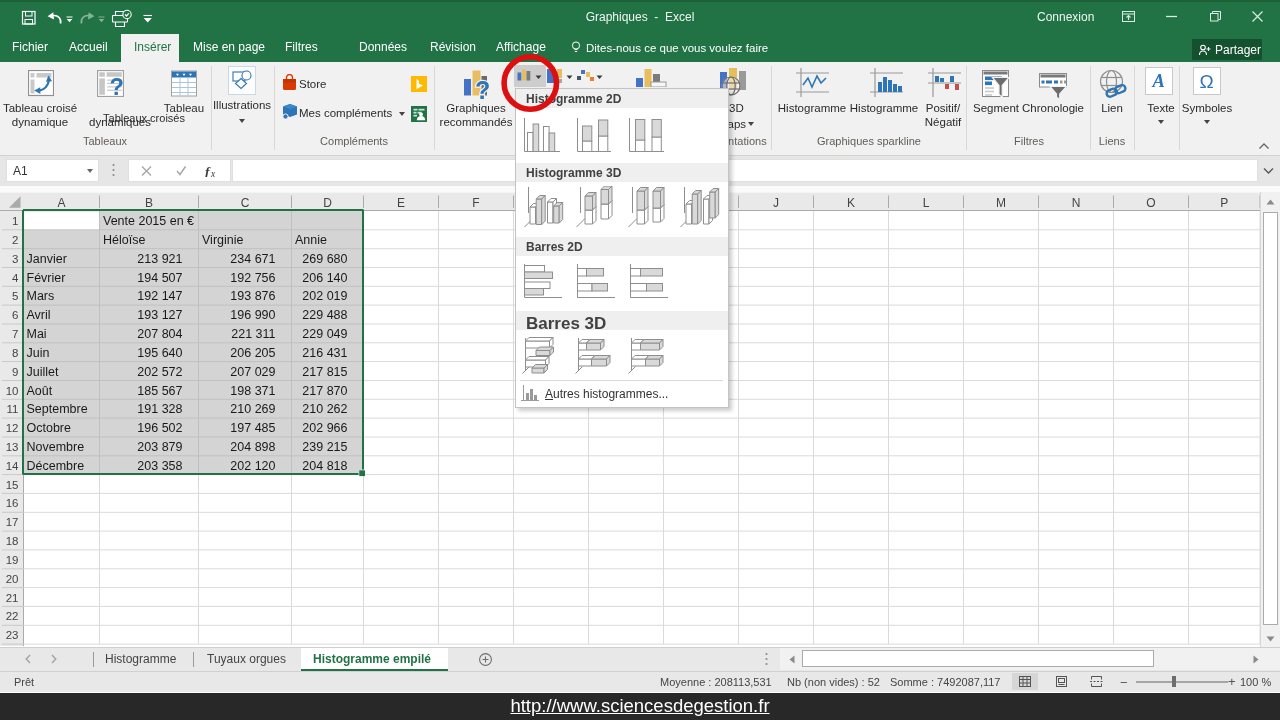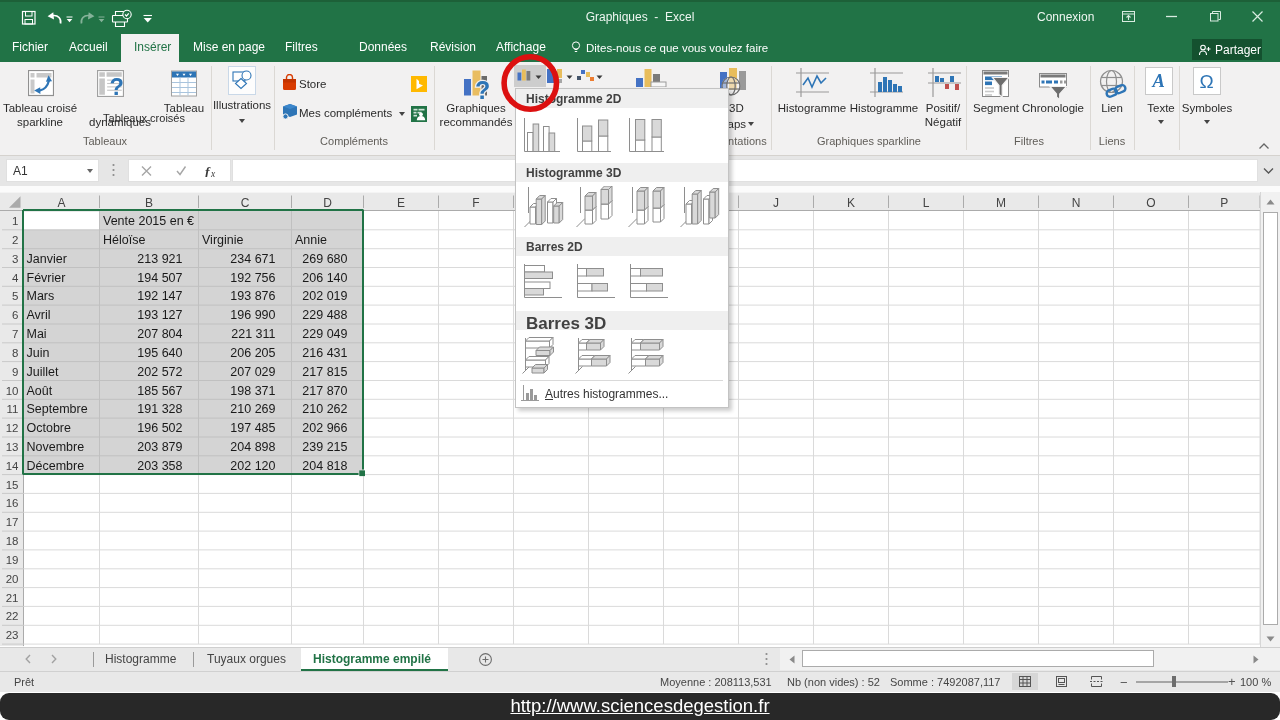--- a/index.html
+++ b/index.html
@@ -82,21 +82,21 @@
 <div class="abs" style="left:1090px;top:66px;width:1px;height:84px;background:#dbd8d4;"></div>
 <div class="abs" style="left:1134px;top:66px;width:1px;height:84px;background:#dbd8d4;"></div>
 <div class="abs" style="left:1179px;top:66px;width:1px;height:84px;background:#dbd8d4;"></div>
 <div class="abs" style="left:105px;top:135px;font-size:11px;color:#605d58;transform:translateX(-50%);white-space:nowrap;">Tableaux</div>
 <div class="abs" style="left:354px;top:135px;font-size:11px;color:#605d58;transform:translateX(-50%);white-space:nowrap;">Compléments</div>
 <div class="abs" style="left:733px;top:135px;font-size:11px;color:#605d58;transform:translateX(-50%);white-space:nowrap;">Présentations</div>
 <div class="abs" style="left:869px;top:135px;font-size:11px;color:#605d58;transform:translateX(-50%);white-space:nowrap;">Graphiques sparkline</div>
 <div class="abs" style="left:1029px;top:135px;font-size:11px;color:#605d58;transform:translateX(-50%);white-space:nowrap;">Filtres</div>
 <div class="abs" style="left:1112px;top:135px;font-size:11px;color:#605d58;transform:translateX(-50%);white-space:nowrap;">Liens</div>
 <div class="abs" style="left:40px;top:102px;font-size:11.5px;color:#2b2b2b;transform:translateX(-50%);white-space:nowrap;text-align:center;">Tableau croisé</div>
-<div class="abs" style="left:40px;top:116px;font-size:11.5px;color:#2b2b2b;transform:translateX(-50%);white-space:nowrap;text-align:center;">sparkline</div>
+<div class="abs" style="left:40px;top:116px;font-size:11.5px;color:#2b2b2b;transform:translateX(-50%);white-space:nowrap;text-align:center;">dynamique</div>
 <div class="abs" style="left:120px;top:112px;font-size:11px;color:#2b2b2b;transform:translateX(-50%);white-space:nowrap;text-align:center;margin-left:24px;">Tableaux croisés</div>
 <div class="abs" style="left:120px;top:116px;font-size:11.5px;color:#2b2b2b;transform:translateX(-50%);white-space:nowrap;text-align:center;">dynamiques</div>
 <div class="abs" style="left:184px;top:102px;font-size:11.5px;color:#2b2b2b;transform:translateX(-50%);white-space:nowrap;text-align:center;">Tableau</div>
 <div class="abs" style="left:476px;top:102px;font-size:11.5px;color:#2b2b2b;transform:translateX(-50%);white-space:nowrap;text-align:center;">Graphiques</div>
 <div class="abs" style="left:476px;top:116px;font-size:11.5px;color:#2b2b2b;transform:translateX(-50%);white-space:nowrap;text-align:right;">recommandés</div>
 <div class="abs" style="left:812px;top:102px;font-size:11.5px;color:#2b2b2b;transform:translateX(-50%);white-space:nowrap;text-align:center;">Histogramme</div>
 <div class="abs" style="left:884px;top:102px;font-size:11.5px;color:#2b2b2b;transform:translateX(-50%);white-space:nowrap;text-align:center;">Histogramme</div>
 <div class="abs" style="left:943px;top:102px;font-size:11.5px;color:#2b2b2b;transform:translateX(-50%);white-space:nowrap;text-align:center;">Positif/</div>
 <div class="abs" style="left:943px;top:116px;font-size:11.5px;color:#2b2b2b;transform:translateX(-50%);white-space:nowrap;text-align:center;">Négatif</div>
 <div class="abs" style="left:996px;top:102px;font-size:11.5px;color:#2b2b2b;transform:translateX(-50%);white-space:nowrap;text-align:center;">Segment</div>
@@ -622,21 +622,21 @@
 <svg class="abs" style="left:1090px;top:676px;" width="13" height="11" viewBox="0 0 13 11">
 <g stroke="#555" fill="none">
       <path d="M1.5 3.5v-3h10v3M1.5 7.5v3h10v-3"></path>
       <line x1="0" y1="5.5" x2="13" y2="5.5" stroke-dasharray="2 1.5"></line>
     </g>
   </svg>
 <div class="abs" style="left:1120px;top:675px;width:9px;height:12px;font-size:13px;color:#555;">−</div>
 <div class="abs" style="left:1136px;top:681px;width:92px;height:1.5px;background:#a5a5a5;"></div>
 <div class="abs" style="left:1172px;top:676px;width:4px;height:11px;background:#6d6d6d;"></div>
 <div class="abs" style="left:1228px;top:674px;width:9px;height:12px;font-size:13px;color:#555;">+</div>
-<div class="abs" style="left:0;top:693px;width:1280px;height:27px;background:#282828;color:#fff;text-align:center;font-size:18.5px;line-height:26px;border-radius:9px;"><span style="text-decoration:underline;">http://www.sciencesdegestion.fr</span></div>
+<div class="abs" style="left:0;top:693px;width:1280px;height:27px;background:#282828;color:#fff;text-align:center;font-size:18.5px;line-height:26px;"><span style="text-decoration:underline;">http://www.sciencesdegestion.fr</span></div>
 <div class="abs" style="left:515px;top:87.5px;width:214px;height:320px;background:#fff;border:1px solid #c3c3c3;box-shadow:3px 3px 4px rgba(0,0,0,0.2);"></div>
 <div class="abs" style="left:516px;top:88.5px;width:212px;height:19px;background:#efefef;"></div>
 <div class="abs" style="left:526px;top:91.5px;font-size:12px;font-weight:bold;color:#414141;">Histogramme 2D</div>
 <div class="abs" style="left:516px;top:162.5px;width:212px;height:19px;background:#efefef;"></div>
 <div class="abs" style="left:526px;top:165.5px;font-size:12px;font-weight:bold;color:#414141;">Histogramme 3D</div>
 <div class="abs" style="left:516px;top:236.5px;width:212px;height:19px;background:#efefef;"></div>
 <div class="abs" style="left:526px;top:239.5px;font-size:12px;font-weight:bold;color:#414141;">Barres 2D</div>
 <div class="abs" style="left:516px;top:310.5px;width:212px;height:19px;background:#efefef;"></div>
 <div class="abs" style="left:526px;top:313.5px;font-size:17px;font-weight:bold;color:#414141;">Barres 3D</div>
 <svg class="abs" style="left:522px;top:115px;" width="44" height="40" viewBox="0 0 44 40">

